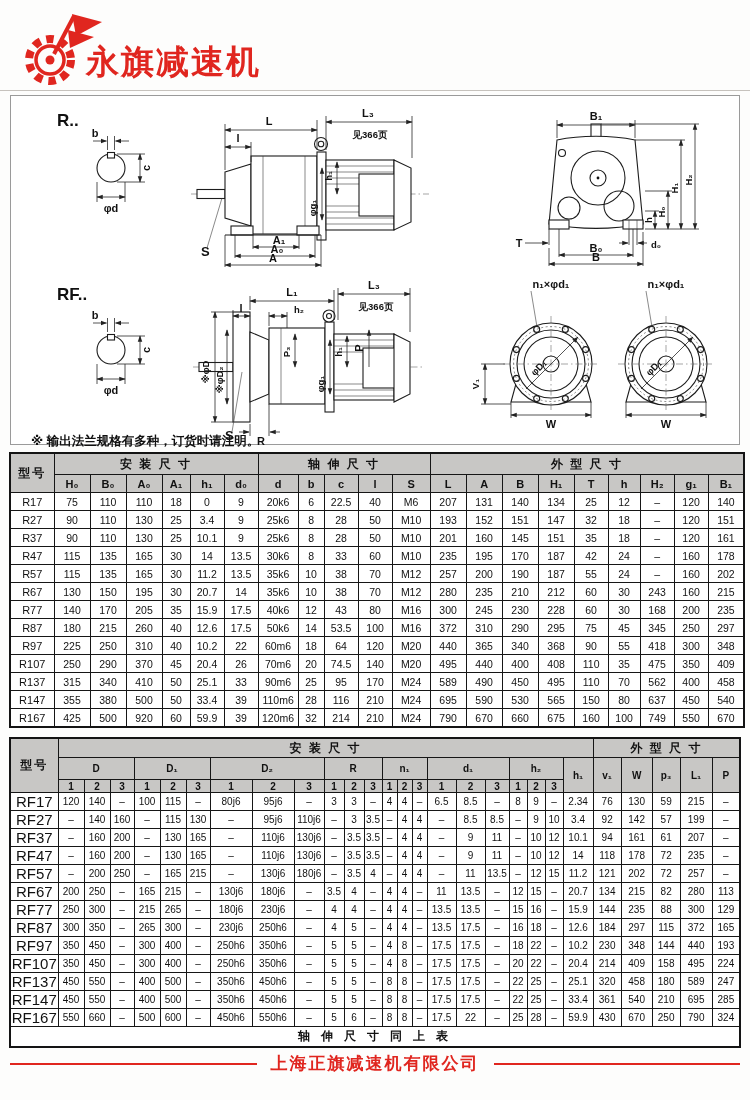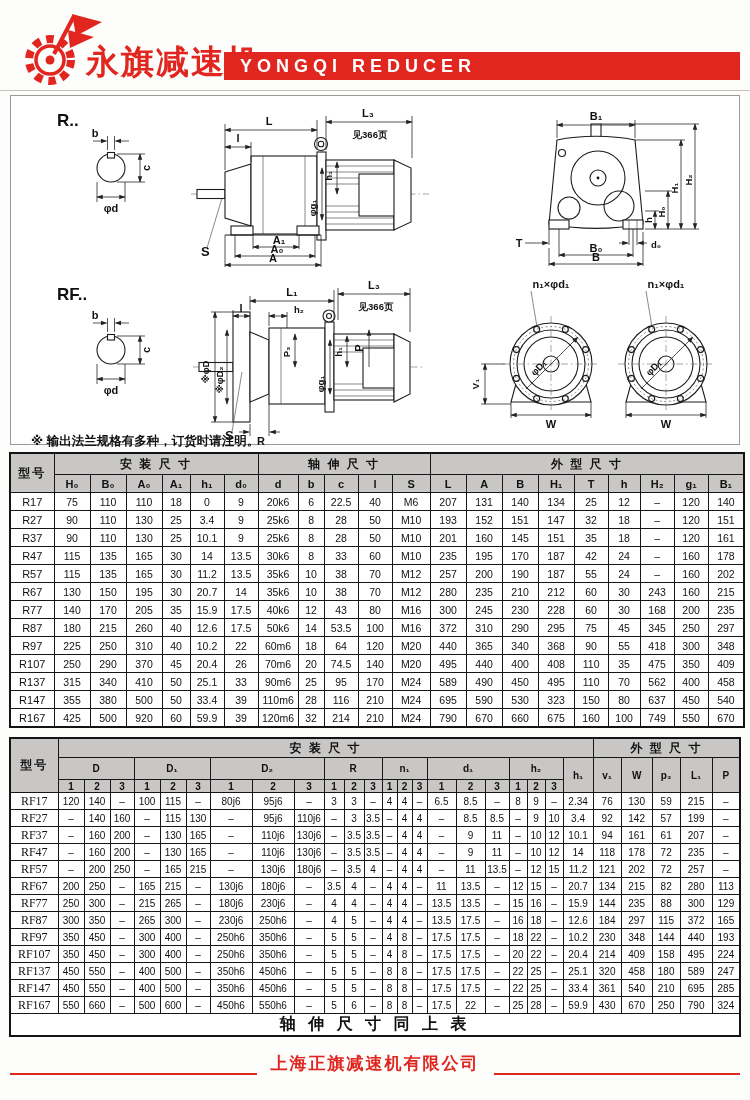--- a/index.html
+++ b/index.html
@@ -42,45 +42,42 @@
   .t1 td{height:17px;font-size:10.5px;}
   .t1 thead th{font-size:11px;}
   .t1 .grp{height:20px;font-size:12px;letter-spacing:2px;}
   .t1 .sub{height:18px;}
   .t2 td{height:16px;font-size:10px;}
   .t2 thead th{font-size:10px;}
   .t2 .grp{height:18px;font-size:12px;letter-spacing:2px;}
   .t2 .sub{height:22px;font-size:10.5px;}
   .t2 .num{height:13px;font-size:9px;}
   td.model{font-size:11px;}
-  .t2 td.model{font-size:12px;font-family:Liberation Serif, serif;}
-  tr.note-row td{height:19px;font-size:16px;font-weight:bold;letter-spacing:4px;}
+  .t2 td.model{font-size:15px;}
+  tr.note-row td{height:19px;font-size:12px;font-weight:bold;letter-spacing:4px;font-family:Liberation Serif, serif;}
 
   
   .footer{position:absolute;top:1052px;left:10px;width:730px;display:flex;
-    align-items:flex-end;gap:14px;color:#e0261f;}
+    align-items:center;gap:14px;color:#e0261f;}
   .footer .line{flex:1;border-top:2px solid #e0261f;height:0;}
   .footer .company{font-size:17px;font-weight:bold;letter-spacing:2px;white-space:nowrap;}
 </style>
 </head>
 <body>
 
 <div class="header">
   <svg class="logo" width="92" height="80" viewBox="0 0 92 80">
     <circle cx="38" cy="52" r="21" fill="none" stroke="#e0261f" stroke-width="8" stroke-dasharray="7.5 6"></circle>
     <circle cx="38" cy="52" r="14" fill="none" stroke="#e0261f" stroke-width="3.5"></circle>
     <circle cx="38" cy="52" r="4.5" fill="#e0261f"></circle>
     <path d="M42,46 L62,8" stroke="#e0261f" stroke-width="4" fill="none"></path>
     <path d="M60,6 L90,14 L64,28 Z" fill="#e0261f"></path>
     <path d="M56,22 L82,29 L58,40 Z" fill="#e0261f"></path>
   </svg>
   <div class="brand-cn">永旗减速机</div>
-  <div class="red-bar">
-    <span>YONGQI  REDUCER</span>
-  </div>
 </div>
 <div class="top-rule"></div>
 
 <div class="diagram-panel">
 
   
   <svg width="728" height="172" viewBox="0 0 728 172">
     <defs>
       <marker id="ar1" viewBox="0 0 10 10" refX="9" refY="5" markerWidth="8" markerHeight="8" orient="auto-start-reverse">
         <path d="M0,1.5 L10,5 L0,8.5 z" fill="#222"></path>
@@ -684,21 +681,21 @@
         <td>33.4</td>
         <td>39</td>
         <td>110m6</td>
         <td>28</td>
         <td>116</td>
         <td>210</td>
         <td>M24</td>
         <td>695</td>
         <td>590</td>
         <td>530</td>
-        <td>323</td>
+        <td>565</td>
         <td>150</td>
         <td>80</td>
         <td>637</td>
         <td>450</td>
         <td>540</td>
       </tr>
       <tr>
         <td class="model">R167</td>
         <td>425</td>
         <td>500</td>

